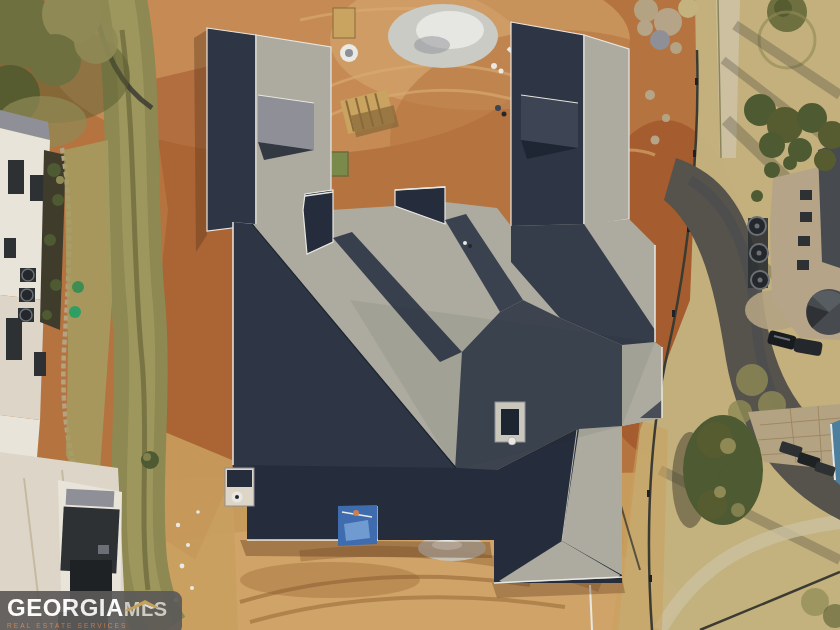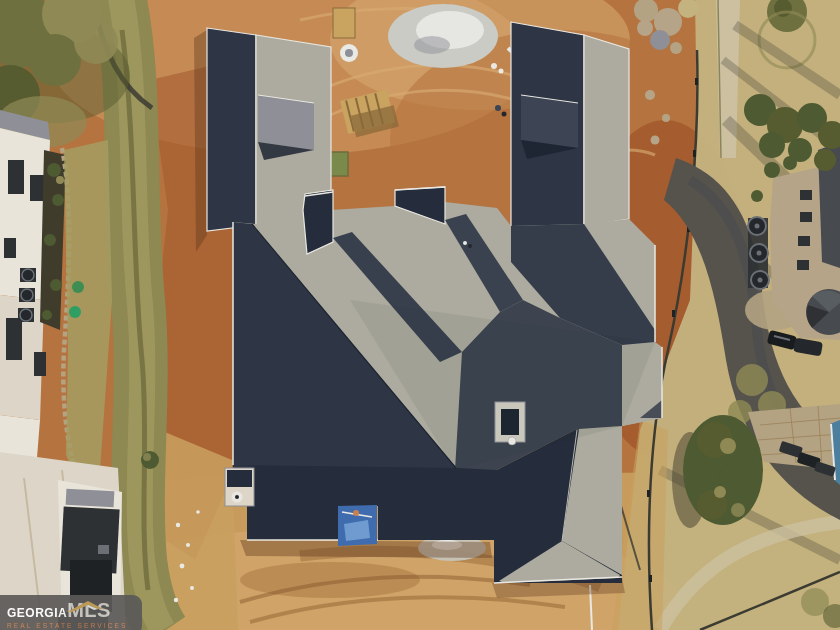--- a/index.html
+++ b/index.html
@@ -24,21 +24,21 @@
   .f-shadow{fill:var(--shadow_brown)} .f-car{fill:var(--car_dark)}
   .f-hvac{fill:var(--hvac_dark)}
   .s-fascia{stroke:var(--fascia_white);stroke-width:1.2;}
   .s-ridge{stroke:var(--ridge_light);stroke-width:.9;}
   .s-valley{stroke:var(--valley_dark);stroke-width:1.2;}
   .s-fence{stroke:var(--fence_dark);fill:none;}
   
   .wm{position:absolute;left:-10px;bottom:-5px;padding:5px 14px 6px 17px;
       background:var(--wm_bg,#5c5a58);opacity:.92;border-radius:9px;color:#fff;}
   .wm-line1{display:flex;align-items:baseline;line-height:1;}
-  .wm-georgia{font-weight:bold;font-size:12px;letter-spacing:.5px;color:var(--wm_georgia);}
+  .wm-georgia{font-weight:bold;font-size:24px;letter-spacing:.5px;color:var(--wm_georgia);}
   .wm-mls{font-weight:bold;font-size:20px;letter-spacing:.5px;color:var(--wm_mls);position:relative;}
   .wm-swoosh{position:absolute;top:-8px;right:-2px;}
   .wm-tagline{font-size:6.6px;letter-spacing:2.1px;color:var(--wm_tagline);
               margin-top:2px;white-space:nowrap;}
 </style>
 </head>
 <body>
 
 <div class="stage" aria-label="Top-down aerial drone photo of a large new-construction home with a charcoal shingle hip roof on a graded red-clay dirt lot, with a grass drainage swale and neighboring houses on the left, a stone neighbor house with turret, driveway, cars and landscaping on the right, construction materials, a concrete washout pit and a blue tarp on the roof">
 

